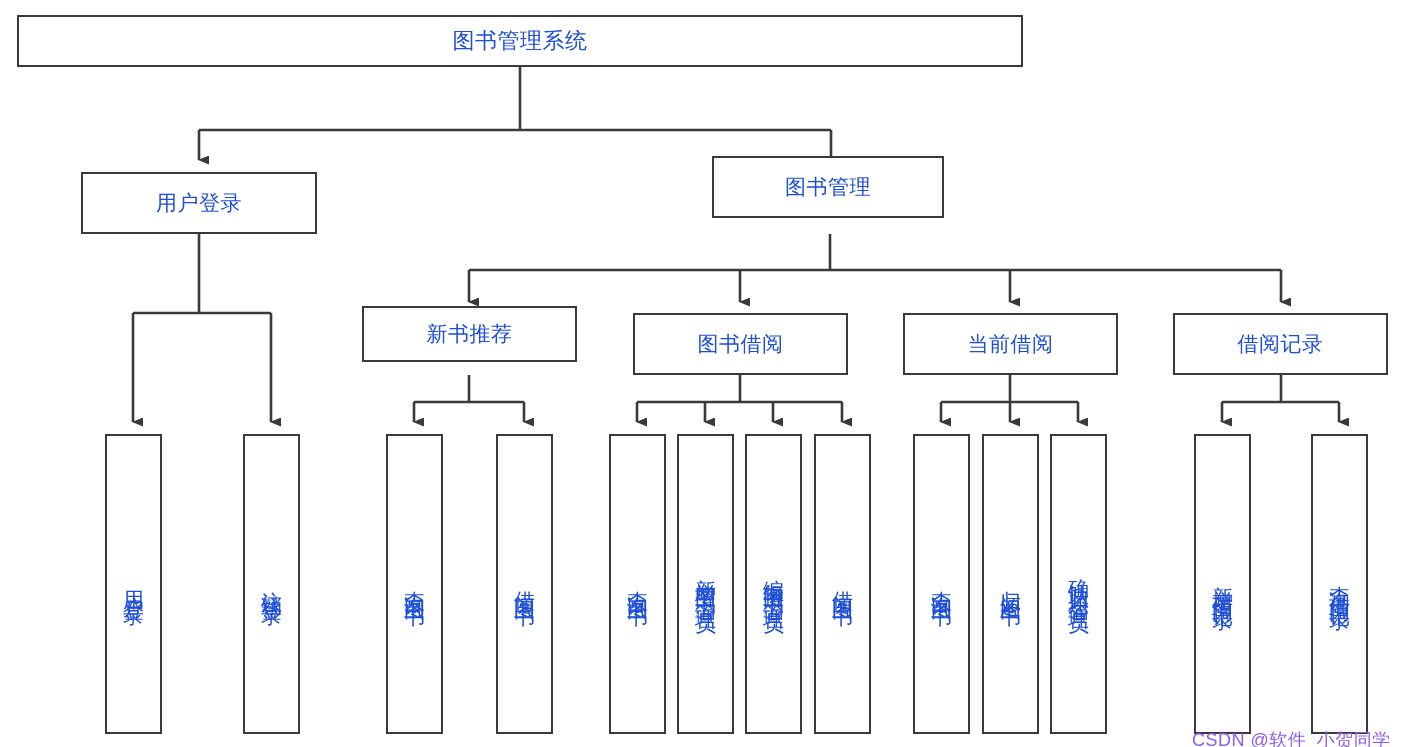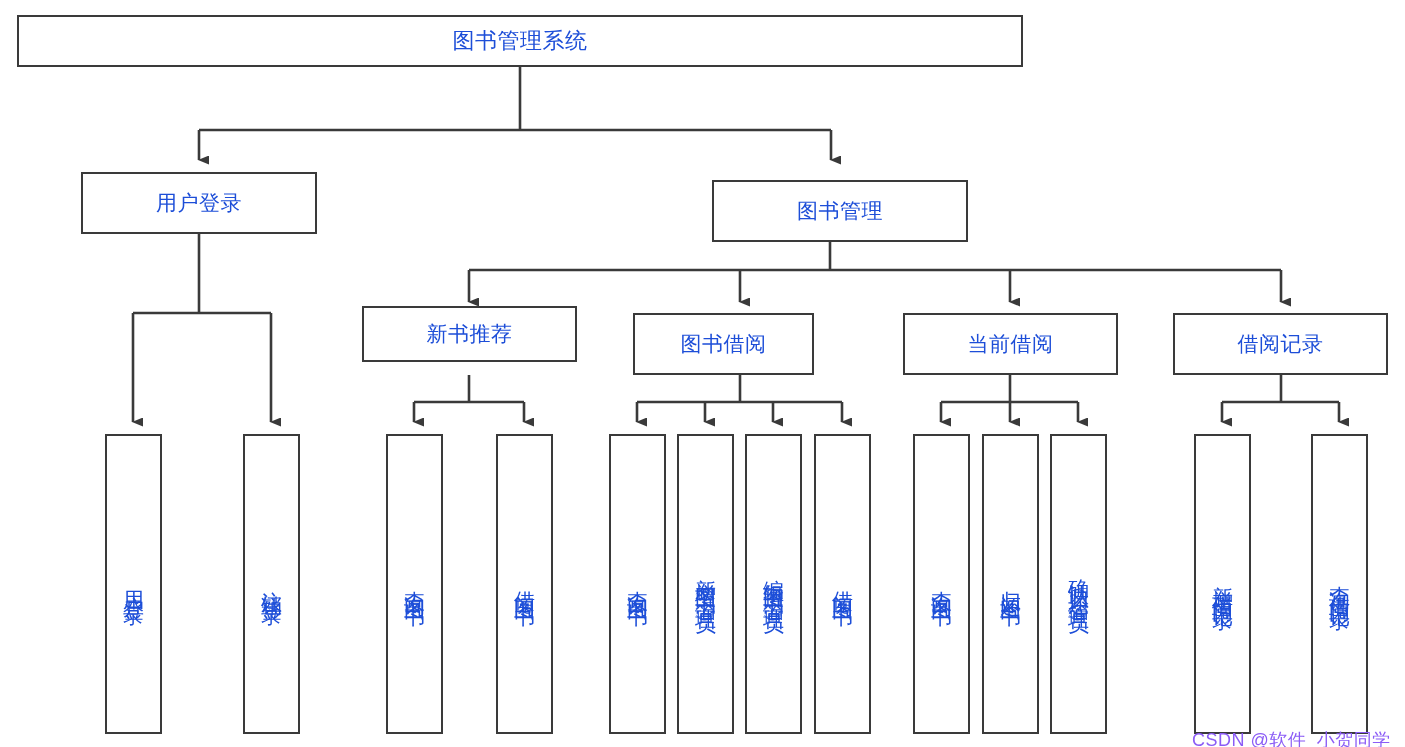--- a/index.html
+++ b/index.html
@@ -126,28 +126,28 @@
     </g>
   </svg>
 
   <div class="node h root" style="left:17px; top:15px; width:1006px; height:52px;">
     <span class="lbl">图书管理系统</span>
   </div>
 
   <div class="node h" style="left:81px; top:172px; width:236px; height:62px;">
     <span class="lbl">用户登录</span>
   </div>
-  <div class="node h" style="left:712px; top:180px; width:256px; height:62px;">
+  <div class="node h" style="left:712px; top:156px; width:232px; height:62px;">
     <span class="lbl">图书管理</span>
   </div>
 
   <div class="node h" style="left:362px; top:306px; width:215px; height:56px;">
     <span class="lbl">新书推荐</span>
   </div>
-  <div class="node h" style="left:633px; top:313px; width:181px; height:62px;">
+  <div class="node h" style="left:633px; top:313px; width:215px; height:62px;">
     <span class="lbl">图书借阅</span>
   </div>
   <div class="node h" style="left:1173px; top:313px; width:215px; height:62px;">
     <span class="lbl">借阅记录</span>
   </div>
   <div class="node h" style="left:903px; top:313px; width:215px; height:62px;">
     <span class="lbl">当前借阅</span>
   </div>
 
   <div class="node v" style="left:105px; top:434px; width:57px; height:300px;">

